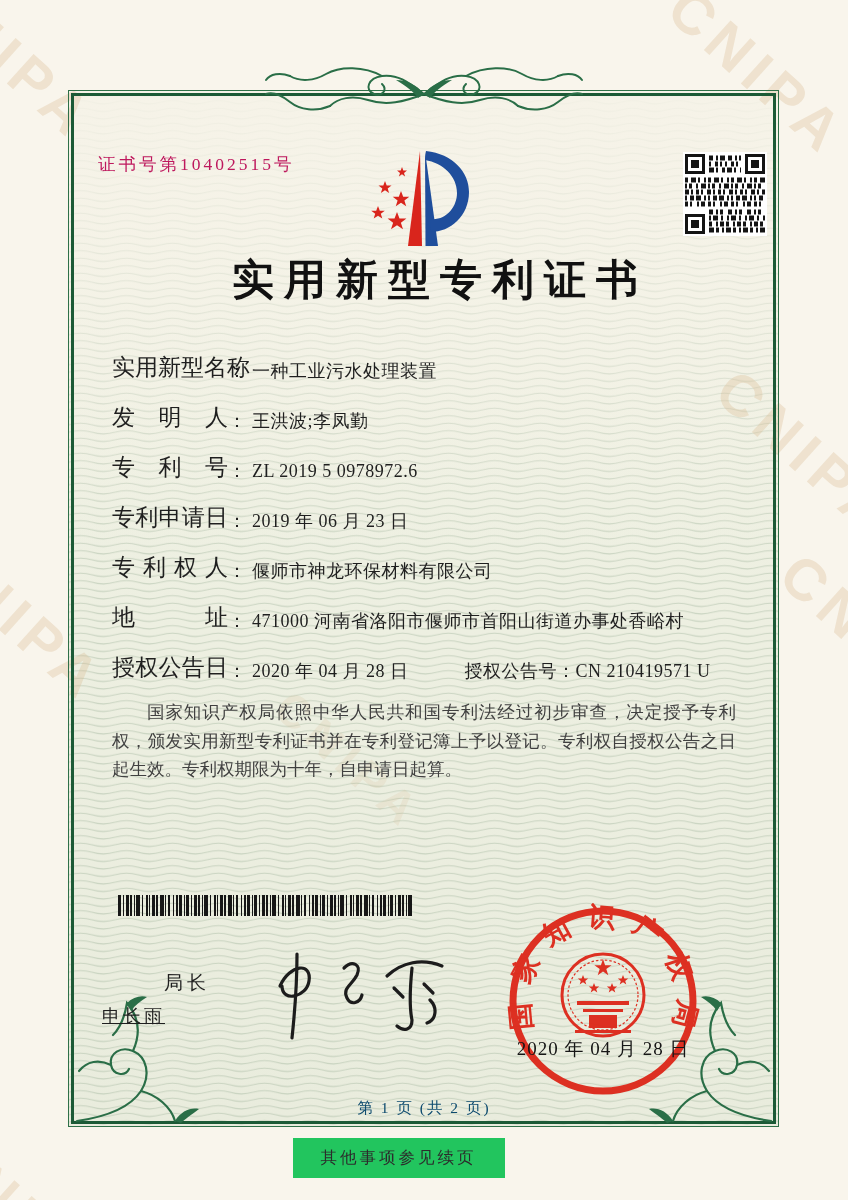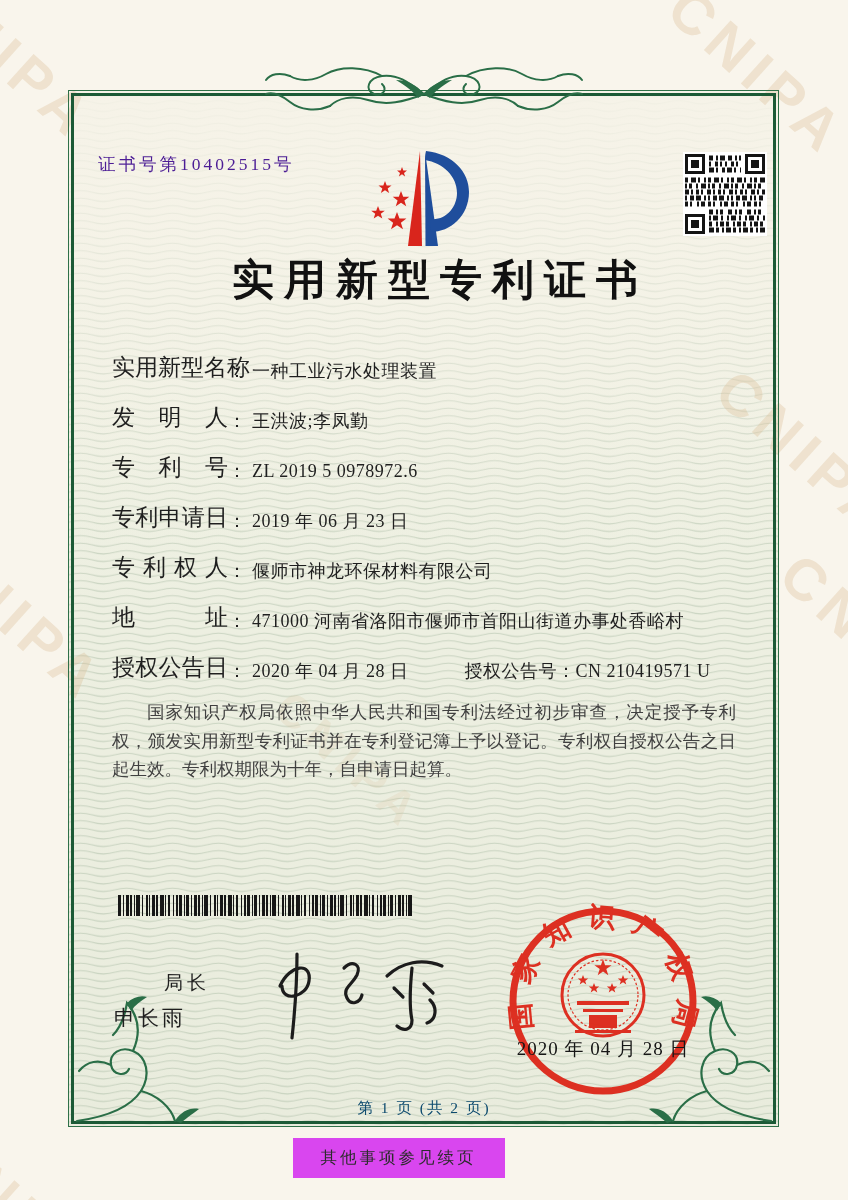--- a/index.html
+++ b/index.html
@@ -29,21 +29,21 @@
     position:absolute;left:68px;top:90px;width:709px;height:1035px;z-index:2;
     border:1px solid #2f7048;pointer-events:none;
   }
   .border-frame .in{
     position:absolute;left:2px;top:2px;right:2px;bottom:2px;
     border:3px solid #1c5a36;
   }
   .content{position:absolute;inset:0;z-index:3;}
   .cert-no{
     position:absolute;left:98px;top:152px;
-    font-size:17.5px;letter-spacing:3px;color:#4c1d95;
+    font-size:17.5px;letter-spacing:3px;color:#be185d;
   }
   .title{
     position:absolute;left:16px;top:252px;width:100%;text-align:center;
     font-size:42px;font-weight:700;letter-spacing:10px;color:#111;
   }
   .fields{position:absolute;left:112px;top:352px;width:640px;}
   .frow{height:26px;margin-bottom:24px;font-size:18px;white-space:nowrap;}
   .flabel{
     display:inline-block;width:116px;font-size:23px;
     text-align:justify;text-align-last:justify;vertical-align:bottom;
@@ -51,34 +51,34 @@
   .fcolon{display:inline-block;margin-right:6px;}
   .fvalue{font-size:18px;letter-spacing:.5px;}
   .grant2{margin-left:56px;}
   .paras{
     position:absolute;left:112px;top:698px;width:624px;
     font-size:17.5px;line-height:1.64;color:#404040;text-align:justify;
   }
   .paras p{margin:0;text-indent:2em;}
   .barcode{position:absolute;left:118px;top:895px;width:296px;height:21px;}
   .sig-title{position:absolute;left:118px;top:970px;font-size:19px;letter-spacing:4px;margin-left:46px;}
-  .sig-name{position:absolute;left:114px;top:1004px;font-size:21px;letter-spacing:3px;}
+  .sig-name{position:absolute;left:102px;top:1004px;font-size:18px;letter-spacing:3px;text-decoration:underline;}
   .signature{position:absolute;left:252px;top:948px;z-index:4;}
   .seal{position:absolute;left:505px;top:903px;z-index:4;opacity:.94;}
   .seal-date{
     position:absolute;left:505px;top:1036px;width:196px;z-index:5;
     text-align:center;font-size:19px;letter-spacing:1px;color:#161616;white-space:nowrap;
   }
   .page-info{
     position:absolute;left:0;top:1098px;width:100%;text-align:center;
     font-size:15.5px;letter-spacing:2px;color:#0c4a6e;
   }
   .note-box{
     position:absolute;left:47%;top:1138px;transform:translateX(-50%);z-index:4;
-    background:#d946ef;padding:9px 28px;font-size:16.5px;letter-spacing:3px;color:#2c2c2c;
+    background:#22c55e;padding:9px 28px;font-size:16.5px;letter-spacing:3px;color:#2c2c2c;
     white-space:nowrap;
   }
   .ornament{position:absolute;z-index:2;pointer-events:none;}
   .flip{transform:scaleX(-1);}
 </style>
 </head>
 <body>
 
 <div class="page">
 

